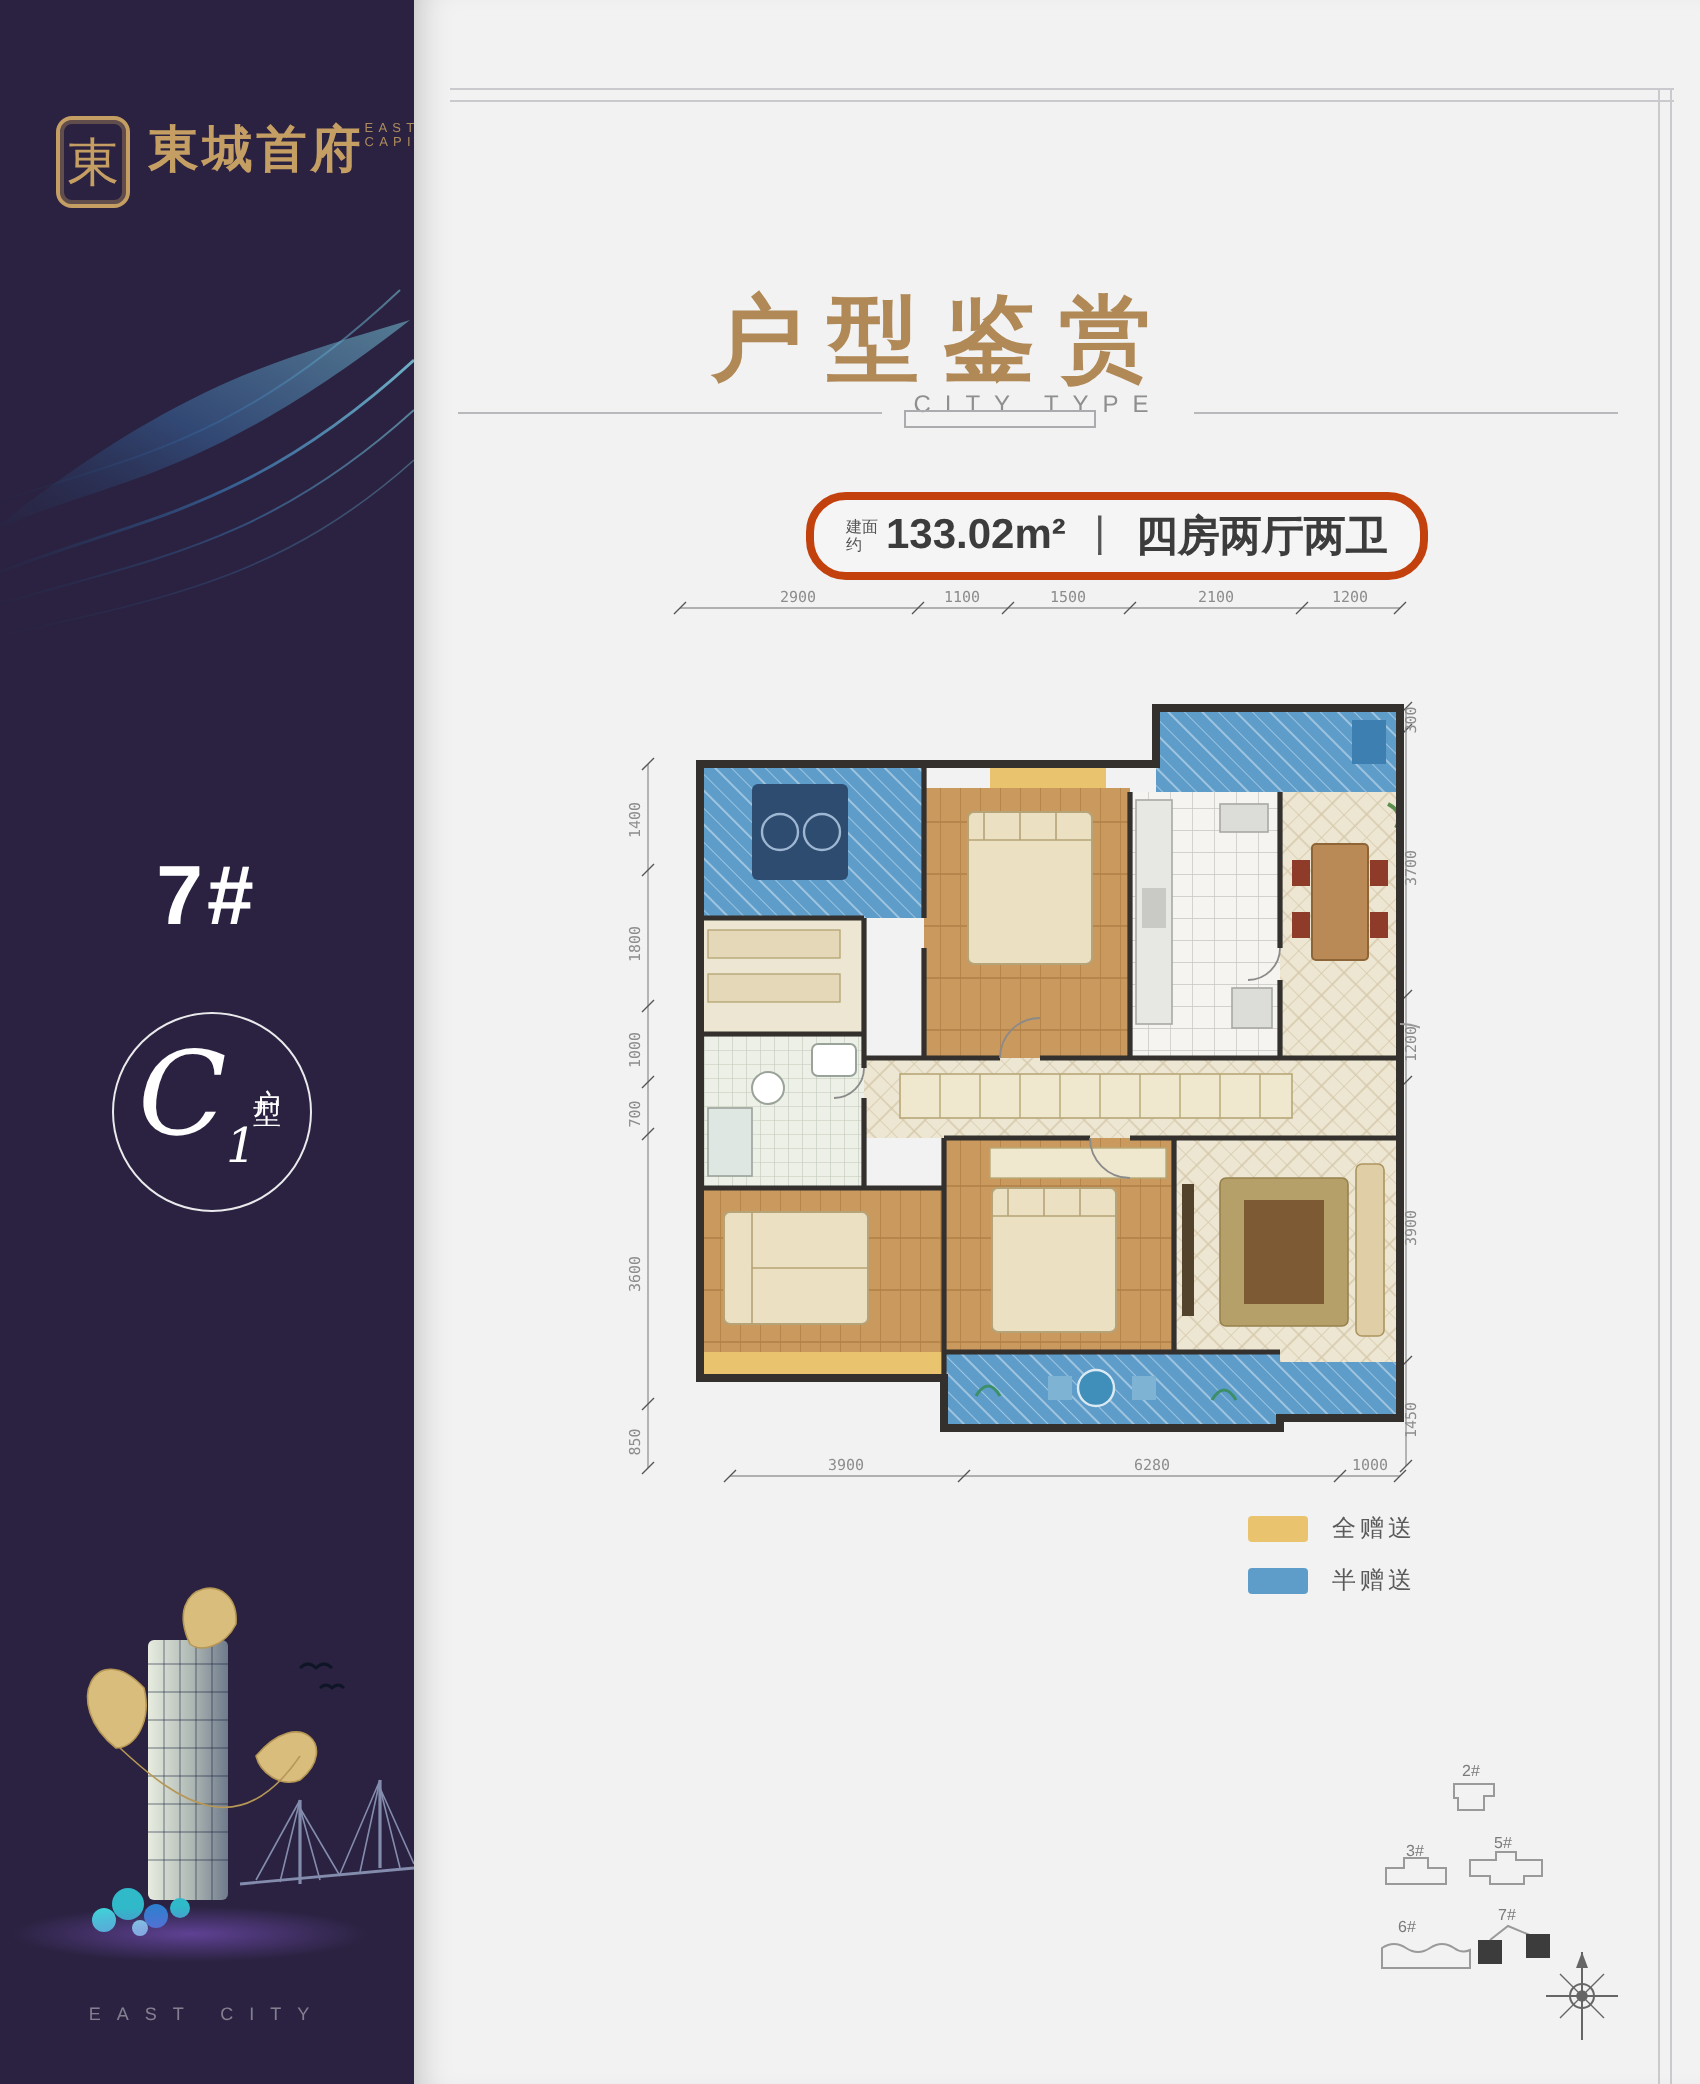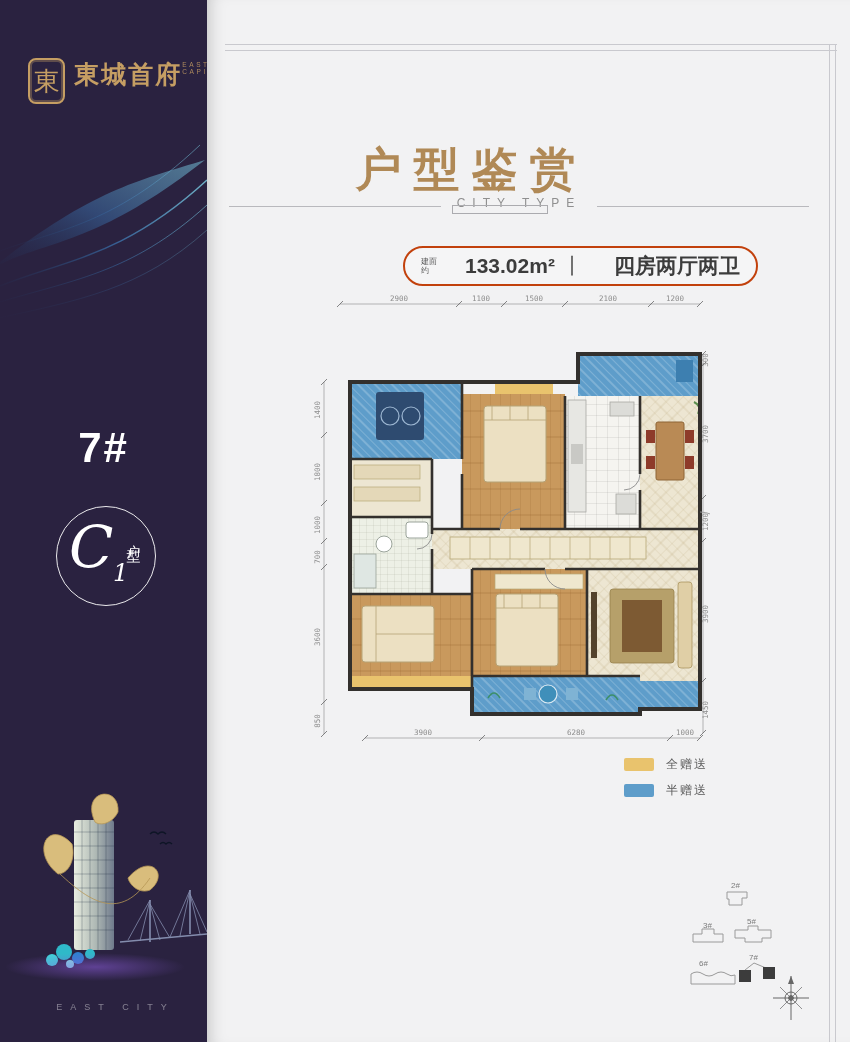--- a/index.html
+++ b/index.html
@@ -30,43 +30,43 @@
         color:#fff;font-size:42px;font-weight:bold;letter-spacing:2px;}
   .unit-circle{position:absolute;left:56px;top:506px;width:98px;height:98px;border-radius:50%;
         border:1.5px solid rgba(255,255,255,.9);color:#fff;}
   .unit-script{position:absolute;left:12px;top:6px;
         font-family:"DejaVu Serif","Liberation Serif",serif;font-style:italic;font-size:58px;}
   .unit-sub{position:absolute;left:56px;top:52px;font-family:"DejaVu Serif",serif;
         font-style:italic;font-size:24px;}
   .unit-suffix{position:absolute;right:12px;top:26px;writing-mode:vertical-rl;
         font-size:14px;letter-spacing:5px;color:#fff;}
   .tower{position:absolute;left:0;top:782px;width:207px;height:200px;}
-  .sidebar-footer{position:absolute;left:12px;top:1002px;width:207px;text-align:center;
+  .sidebar-footer{position:absolute;left:0;top:1002px;width:207px;text-align:center;
         color:rgba(255,255,255,.42);font-size:9px;letter-spacing:8px;}
 
   
   .content{position:absolute;left:207px;top:0;width:643px;height:1042px;
         background:var(--content_bg,#f2f2f3);
         box-shadow:inset 14px 0 18px -14px rgba(0,0,0,.25);}
   .frame-top{position:absolute;left:18px;top:44px;width:612px;height:5px;
         border-top:1px solid var(--frame_line,#c9c9ce);border-bottom:1px solid var(--frame_line,#c9c9ce);}
   .frame-right{position:absolute;left:622px;top:44px;width:5px;height:998px;
         border-left:1px solid var(--frame_line,#c9c9ce);border-right:1px solid var(--frame_line,#c9c9ce);}
   .page-title{position:absolute;left:0;top:108px;width:529px;text-align:center;
         color:var(--title_gold,#b08956);font-size:46px;font-weight:bold;letter-spacing:12px;
         font-family:"DejaVu Serif","Liberation Serif",serif;}
   .subtitle-row{position:absolute;left:22px;top:193px;width:580px;text-align:center;}
   .subtitle-row .hline{position:absolute;left:0;top:13px;width:100%;border-top:1px solid #b9b9bd;}
   .subtitle{position:relative;display:inline-block;padding:0 16px;background:var(--content_bg,#f2f2f3);
         color:#8f8f8f;font-size:12px;letter-spacing:7px;}
   .subtitle-box{position:absolute;left:245px;top:205px;width:94px;height:7px;border:1px solid #ababaf;}
   .area-badge{position:absolute;left:196px;top:246px;height:36px;display:flex;align-items:center;
-        border:2px solid #c2410c;border-radius:20px;padding:0 16px;background:rgba(255,255,255,.25);}
+        border:4px solid #c2410c;border-radius:20px;padding:0 16px;background:rgba(255,255,255,.25);}
   .area-prefix{font-size:8px;color:#555;width:18px;line-height:1.15;margin-right:2px;}
-  .area-value,.area-layout,.area-sep{font-size:21px;font-weight:bold;color:var(--text_dark,#3c3c3c);margin-left:24px;}
+  .area-value,.area-layout,.area-sep{font-size:21px;font-weight:bold;color:var(--text_dark,#3c3c3c);}
   .area-sep{margin:0 7px;font-weight:normal;color:#555;}
 
   .floorplan{position:absolute;left:103px;top:294px;width:400px;height:450px;}
   .dimtext{font-size:7.5px;fill:var(--dim_text,#8d8d8d);font-family:"DejaVu Sans Mono","Liberation Mono",monospace;}
 
   .legend{position:absolute;left:417px;top:756px;display:flex;flex-direction:column;gap:9px;}
   .legend-row{display:flex;align-items:center;gap:12px;}
   .legend-swatch{width:30px;height:13px;border-radius:2px;}
   .legend-swatch.full{background:var(--full_gift,#e9c36d);}
   .legend-swatch.half{background:var(--half_gift,#5e9dca);}

